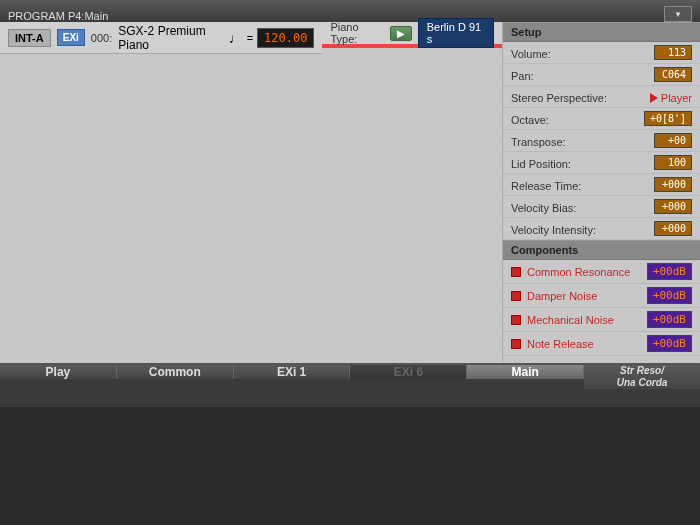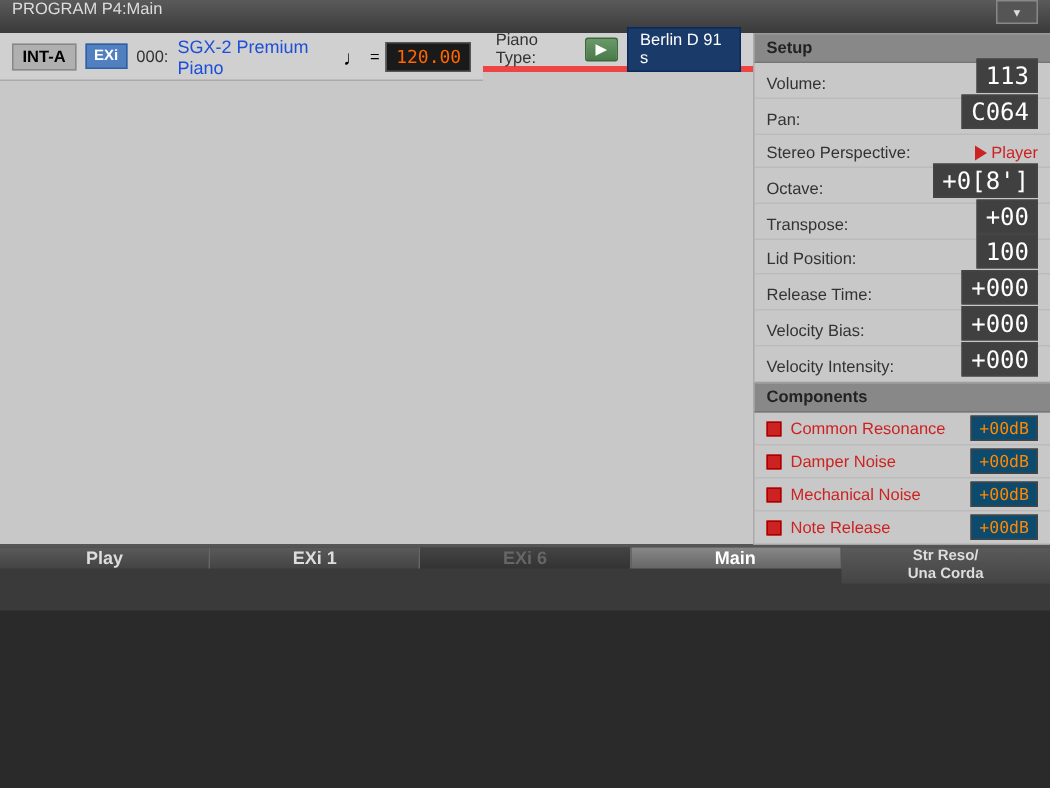--- a/index.html
+++ b/index.html
@@ -11,21 +11,21 @@
       font-size: 11px;
       color: #000;
       overflow: hidden;
     }
 
     
     #title-bar {
       background: linear-gradient(to bottom, #5a5a5a, #3a3a3a);
       height: 22px;
       display: flex;
-      align-items: flex-start;
+      align-items: flex-end;
       justify-content: space-between;
       padding: 0 8px;
       color: #ddd;
       font-size: 11px;
     }
     #title-bar-dropdown {
       background: #555;
       border: 1px solid #888;
       color: #ddd;
       width: 28px;
@@ -65,21 +65,21 @@
     .exi-badge {
       background: #5080c0;
       color: white;
       border: 1px solid #3060a0;
       padding: 2px 5px;
       font-size: 10px;
       font-weight: bold;
     }
     .program-name {
       font-size: 12px;
-      color: #1d4ed8;
+      color: #000000;
       flex: 1;
     }
     .tempo-box {
       display: flex;
       align-items: center;
       gap: 4px;
       font-size: 11px;
     }
     .tempo-note {
       font-size: 14px;
@@ -168,24 +168,24 @@
       padding: 3px 8px;
       border-bottom: 1px solid #bbb;
       min-height: 22px;
     }
     .param-label {
       flex: 1;
       font-size: 11px;
       color: #333;
     }
     .param-value {
-      background: #404040;
+      background: #a16207;
       color: #ff8800;
       font-family: monospace;
-      font-size: 16px;
+      font-size: 10px;
       padding: 1px 5px;
       min-width: 38px;
       text-align: right;
       border: 1px solid #444;
     }
     .param-value.white-val {
       color: #ffffff;
     }
 
     
@@ -218,21 +218,21 @@
       border: 1px solid #aa0000;
       margin-right: 6px;
       flex-shrink: 0;
     }
     .comp-label {
       flex: 1;
       font-size: 11px;
       color: #cc2222;
     }
     .comp-value {
-      background: #0c4a6e;
+      background: #4c1d95;
       color: #ff8800;
       font-family: monospace;
       font-size: 11px;
       padding: 1px 5px;
       min-width: 44px;
       text-align: right;
       border: 1px solid #444;
     }
 
     
@@ -522,17 +522,18 @@
         <div class="comp-value">+00dB</div>
       </div>
 
     </div>
   </div>
 
 </div>
 
 <div id="bottom-tab-bar">
   <div class="tab-btn">Play</div>
+  <div class="tab-btn">Common</div>
   <div class="tab-btn">EXi 1</div>
   <div class="tab-btn disabled">EXi 6</div>
   <div class="tab-btn active">Main</div>
-  <div class="tab-btn" style="font-size:10px;">Str Reso/<br>Una Corda</div>
+  <div class="tab-btn" style="font-size:10px;font-style:italic;">Str Reso/<br>Una Corda</div>
 </div>
 
 </body></html>

